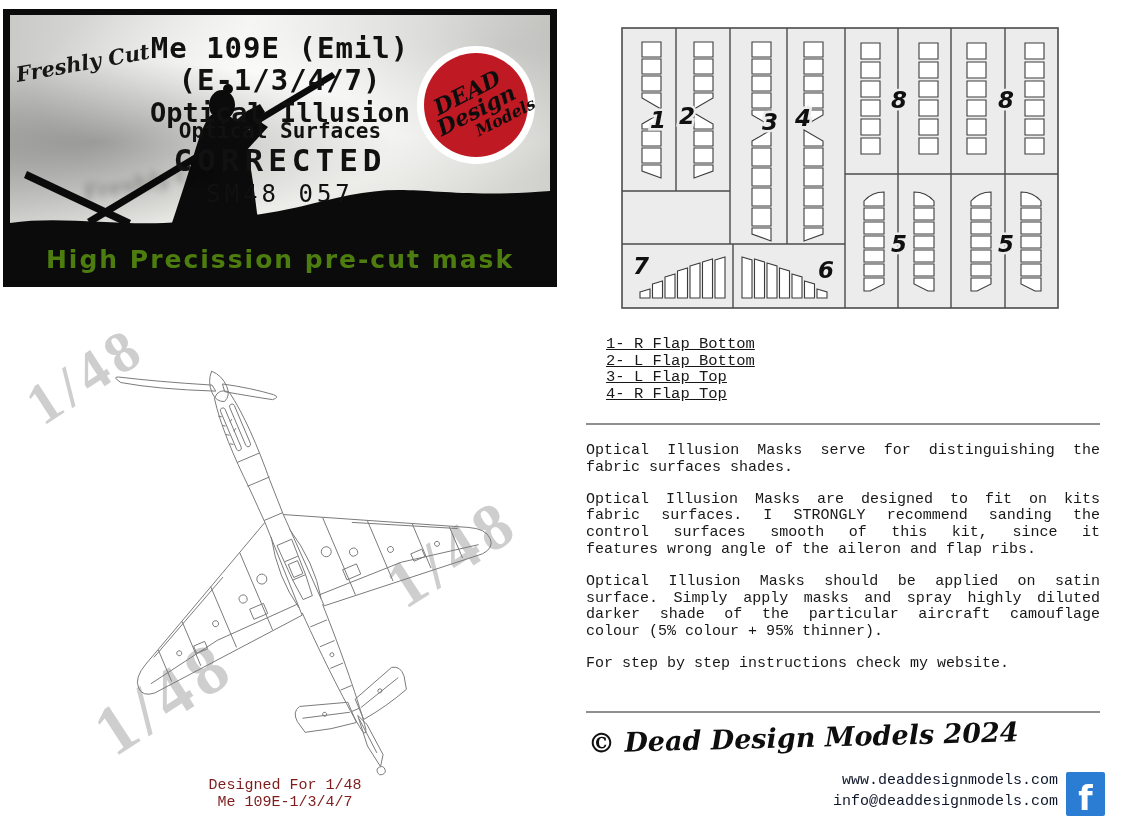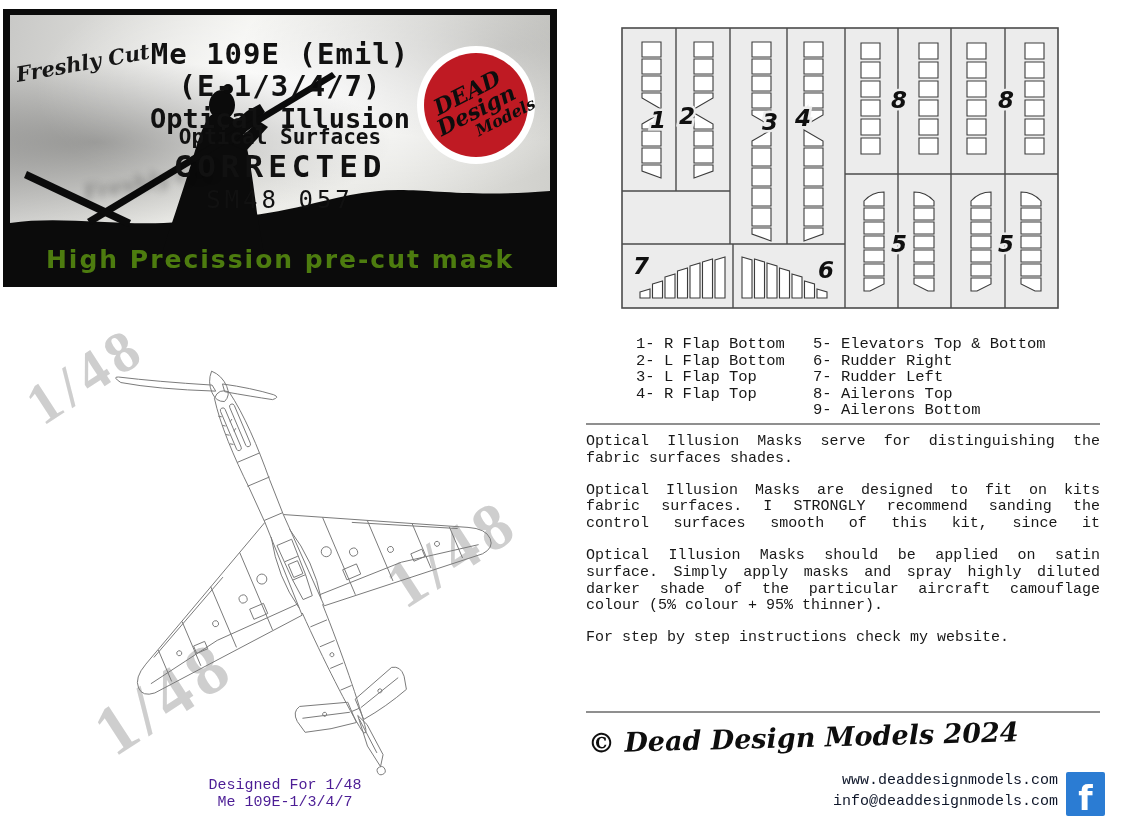--- a/index.html
+++ b/index.html
@@ -9,21 +9,21 @@
   
   .hbox{position:absolute;left:3px;top:9px;width:554px;height:278px;background:#0b0b0b;}
   .htex{position:absolute;left:7px;top:6px;width:540px;height:212px;
         background:
           radial-gradient(ellipse at 16% 60%, rgba(0,0,0,.30), rgba(0,0,0,0) 46%),
           radial-gradient(ellipse at 92% 15%, rgba(0,0,0,.12), rgba(0,0,0,0) 38%),
           radial-gradient(ellipse at 58% 35%, rgba(255,255,255,.95), rgba(255,255,255,0) 65%),
           linear-gradient(100deg,#c9c9c7,#f0f0ec 42%,#e4e4e0 72%,#cfcfcb);}
   .hsvg{position:absolute;left:0;top:0;}
   .htxt{position:absolute;left:0;right:0;text-align:center;
-        font-family:"DejaVu Sans Mono",monospace;font-weight:bold;color:#111;margin-top:6px;}
+        font-family:"DejaVu Sans Mono",monospace;font-weight:bold;color:#111;}
   .t1{top:22px;font-size:29px;letter-spacing:1px;}
   .t2{top:54px;font-size:29px;letter-spacing:1px;}
   .s1{top:88px;font-size:27px;}
   .s2{top:110px;font-size:21px;}
   .corr{top:133px;font-size:31px;letter-spacing:5px;}
   .code{top:171px;font-size:24px;letter-spacing:4px;font-weight:normal;}
   .fresh{position:absolute;left:12px;top:40px;width:150px;transform:rotate(-10deg);
          font-family:"DejaVu Serif",serif;font-style:italic;font-weight:bold;font-size:21px;
          color:#161616;text-shadow:46px 128px 7px rgba(0,0,0,.28);}
   .banner{position:absolute;left:0;right:0;bottom:13px;text-align:center;
@@ -42,41 +42,41 @@
   
   .masksvg{position:absolute;left:0;top:0;}
   .piece{fill:#fff;stroke:#3c3c3c;stroke-width:1.1;}
   .panelrect{fill:#ececec;stroke:#4b4b4b;stroke-width:1.6;}
   .panelline{stroke:#4b4b4b;stroke-width:1.4;}
   .mlabel{font-family:"DejaVu Sans",sans-serif;font-style:italic;font-weight:bold;
           font-size:23px;fill:#101010;paint-order:stroke;stroke:#ececec;stroke-width:5px;}
 
   
   .legend{position:absolute;top:336px;font-size:15.5px;line-height:16.5px;color:#181818;}
-  .lc1{left:636px;}
+  .lc1{left:606px;text-decoration:underline;}
   .lc2{left:813px;}
 
   
   .divider{position:absolute;left:586px;width:514px;height:2px;background:#8f8f8f;}
   .instr{position:absolute;left:586px;top:430px;width:514px;font-size:15px;
          line-height:16.8px;color:#181818;}
-  .instr p{margin:4px 0 15px 0;}
+  .instr p{margin:13px 0 15px 0;}
   .instr .j{text-align:justify;text-align-last:justify;}
 
   
   .copyright{position:absolute;left:588px;top:722px;font-family:"DejaVu Serif",serif;
              font-style:italic;font-weight:bold;font-size:27px;color:#0e0e0e;
              transform:rotate(-1.5deg);}
   .contact{position:absolute;right:63px;top:770px;text-align:right;font-size:15px;
            line-height:21px;color:#0f172a;}
   .fb{position:absolute;left:1066px;top:772px;width:39px;height:44px;background:#2b7cd3;
       border-radius:2px;color:#fff;font-family:"DejaVu Sans",sans-serif;font-weight:bold;
       font-size:33px;text-align:center;line-height:54px;}
   .designed{position:absolute;left:140px;top:778px;width:290px;text-align:center;
-            font-size:15px;line-height:16.5px;color:#4c1d95;}
+            font-size:15px;line-height:16.5px;color:#7f1d1d;}
 
   
   .wm{position:absolute;font-family:"Liberation Serif",serif;font-weight:bold;
       color:#c6c6c6;letter-spacing:6px;opacity:.85;transform-origin:left top;}
   .wm1{left:14px;top:382px;font-size:58px;transform:rotate(-33deg);}
   .wm2{left:372px;top:560px;font-size:66px;transform:rotate(-33deg);}
   .wm3{left:80px;top:705px;font-size:70px;transform:rotate(-33deg);}
   .plane{position:absolute;left:28px;top:338px;}
   .plane *{vector-effect:non-scaling-stroke;}
   .pline{fill:none;stroke:#7b7b7b;stroke-width:1;}
@@ -316,39 +316,33 @@
       <text class="mlabel" x="818" y="278">6</text>
     </g>
   </svg>
 
   <div class="legend lc1">
     <div>1- R Flap Bottom</div>
     <div>2- L Flap Bottom</div>
     <div>3- L Flap Top</div>
     <div>4- R Flap Top</div>
   </div>
-  <div class="legend lc2">
-    <div>5- Elevators Top &amp; Bottom</div>
-    <div>6- Rudder Right</div>
-    <div>7- Rudder Left</div>
-    <div>8- Ailerons Top</div>
-    <div>9- Ailerons Bottom</div>
-  </div>
 
   <div class="divider" style="top:423px"></div>
 
   <div class="instr">
     <p>
       <span class="j" style="display:block">Optical Illusion Masks serve for distinguishing the</span>
       <span style="display:block">fabric surfaces shades.</span>
     </p>
     <p>
       <span class="j" style="display:block">Optical Illusion Masks are designed to fit on kits</span>
       <span class="j" style="display:block">fabric surfaces. I STRONGLY recommend sanding the</span>
       <span class="j" style="display:block">control surfaces smooth of this kit, since it</span>
+      <span style="display:block">features wrong angle of the aileron and flap ribs.</span>
     </p>
     <p>
       <span class="j" style="display:block">Optical Illusion Masks should be applied on satin</span>
       <span class="j" style="display:block">surface. Simply apply masks and spray highly diluted</span>
       <span class="j" style="display:block">darker shade of the particular aircraft camouflage</span>
       <span style="display:block">colour (5% colour + 95% thinner).</span>
     </p>
     <p>
       <span style="display:block">For step by step instructions check my website.</span>
     </p>

